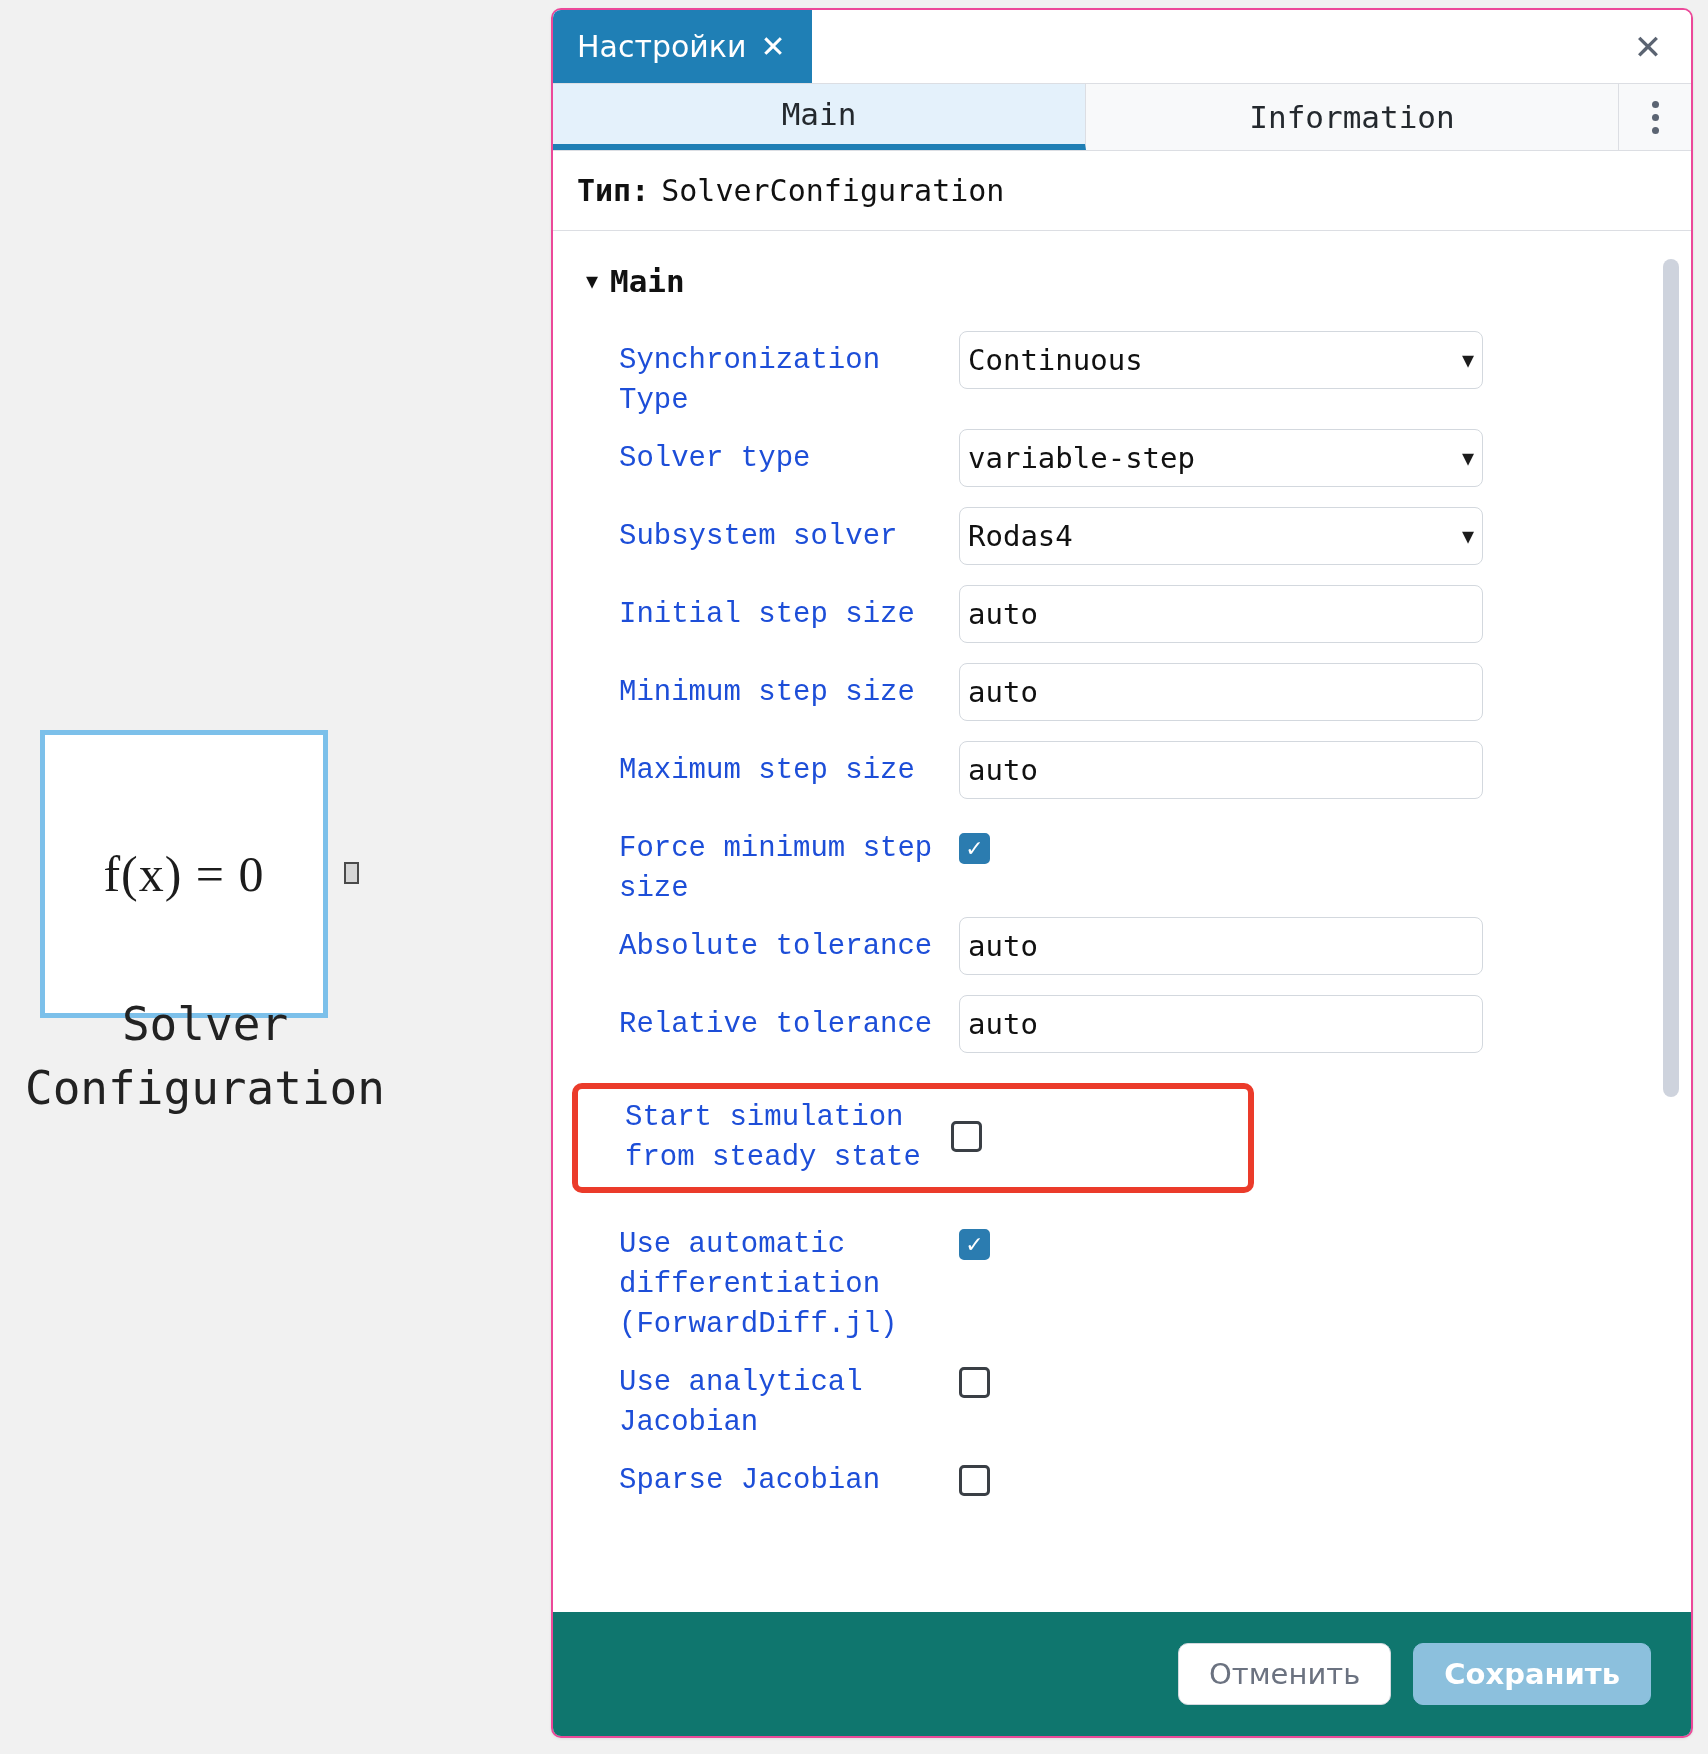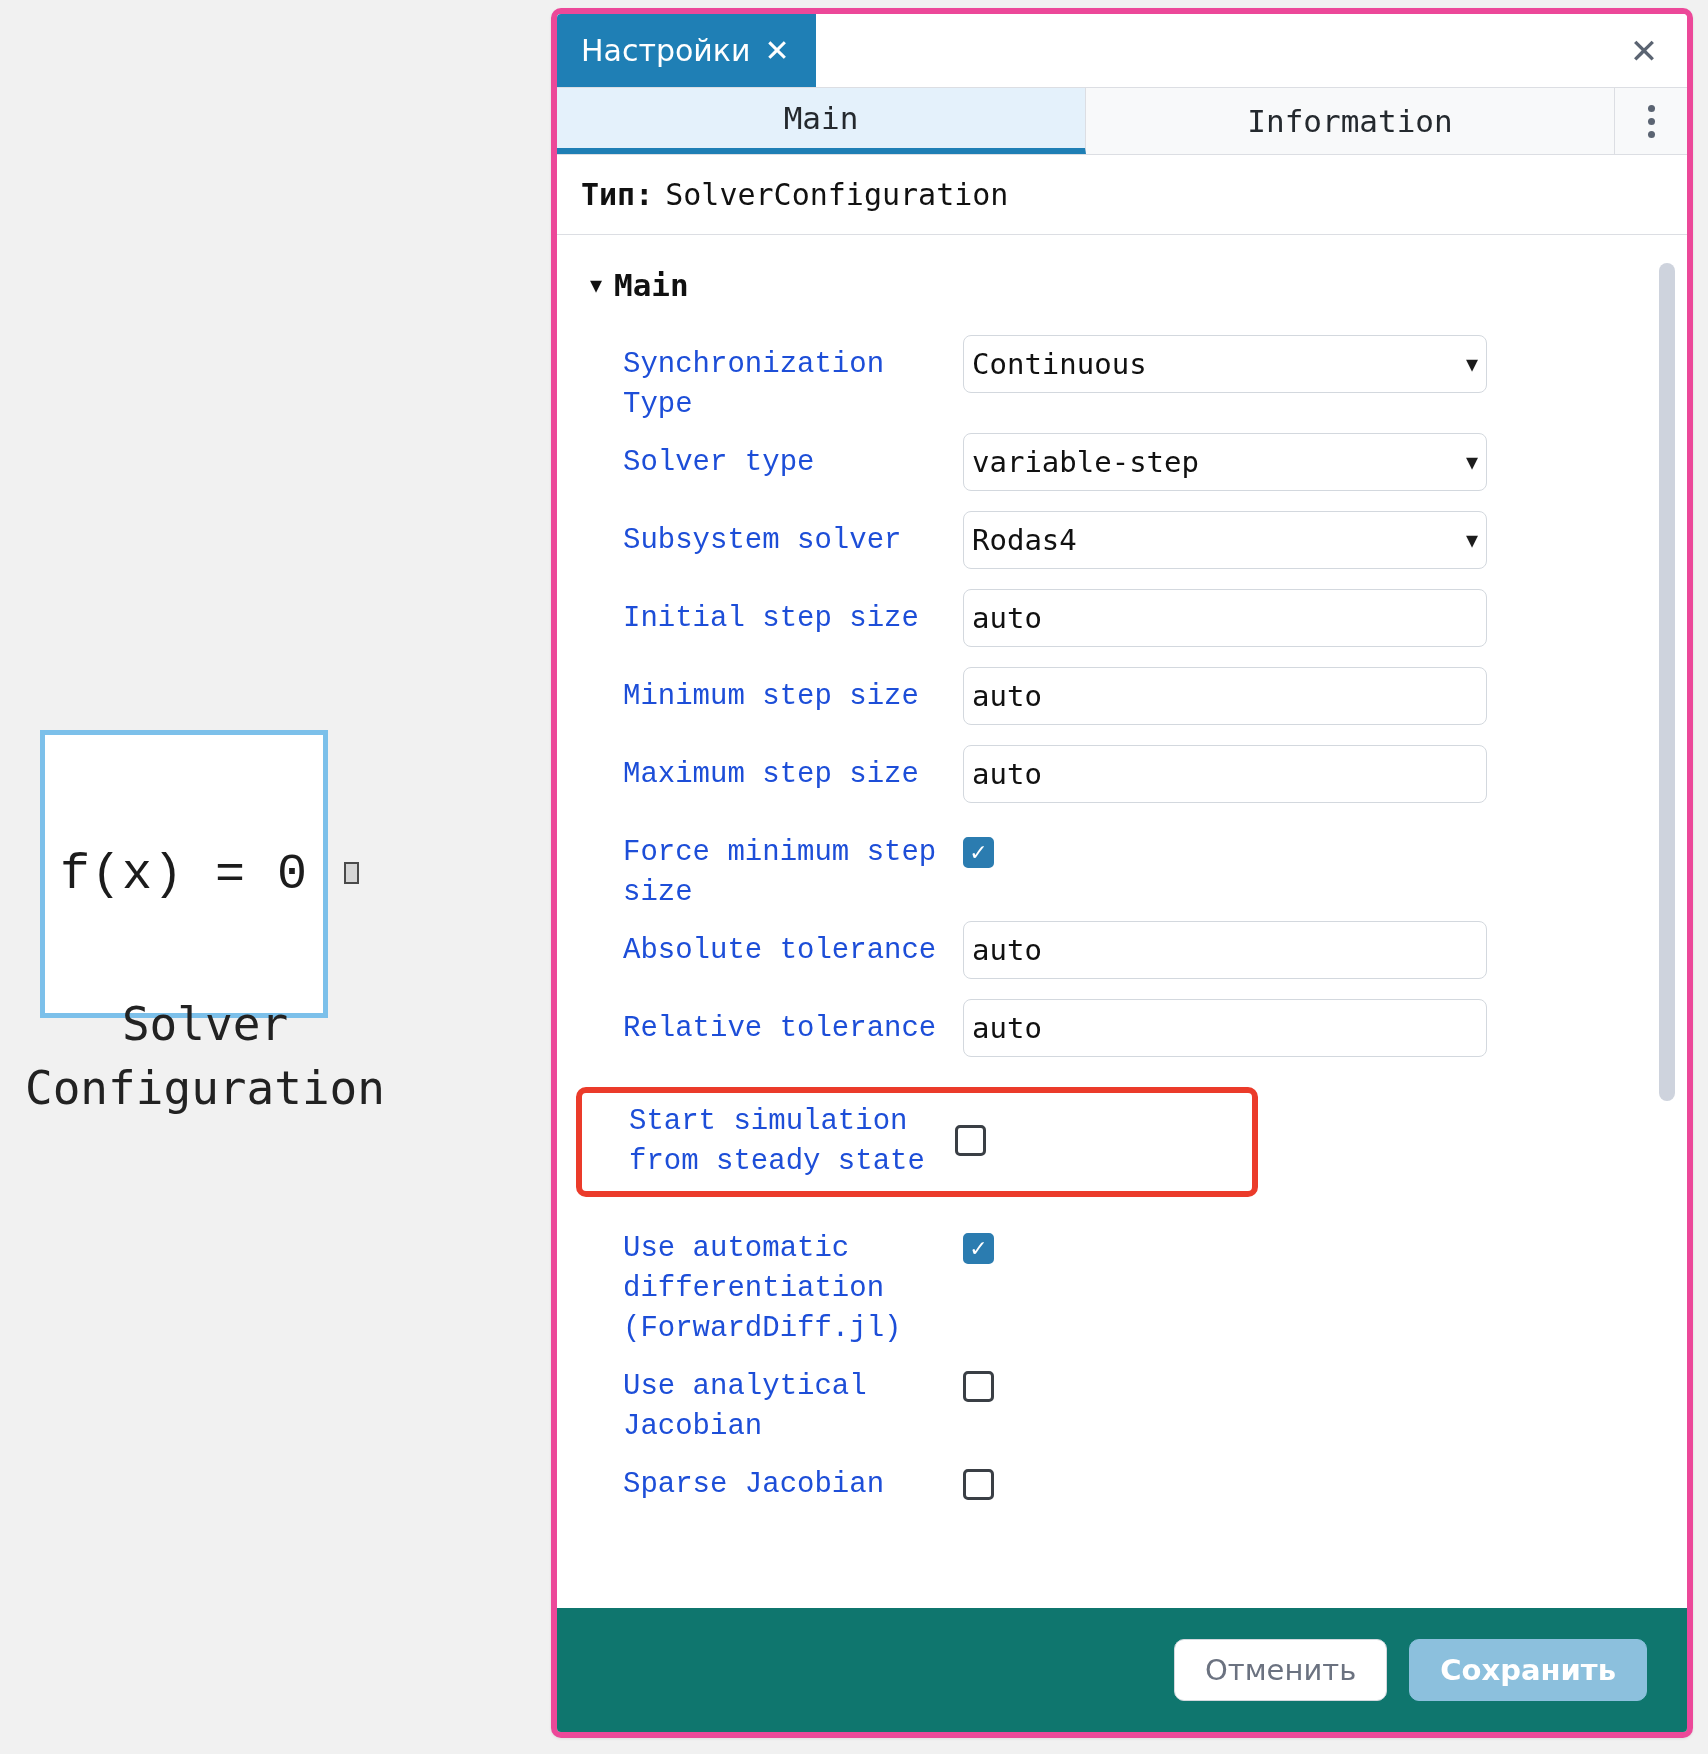--- a/index.html
+++ b/index.html
@@ -33,21 +33,21 @@
     width: 288px;
     height: 288px;
     background: #ffffff;
     border: 5px solid #7cc0ea;
     box-sizing: border-box;
     display: flex;
     align-items: center;
     justify-content: center;
   }
   #block-eq {
-    font-family: Liberation Mono, monospace;
+    font-family: Liberation Serif, serif;
     font-size: 50px;
     color: #1c1c1c;
     letter-spacing: 1px;
     white-space: nowrap;
   }
   #block-port {
     position: absolute;
     left: 344px;
     top: 862px;
     width: 15px;
@@ -69,21 +69,21 @@
   }
 
   
   #panel {
     position: absolute;
     left: 551px;
     top: 8px;
     width: 1142px;
     height: 1730px;
     background: #ffffff;
-    border: 6px solid #ec4899;
+    border: 2px solid #ec4899;
     border-radius: 10px;
     box-sizing: border-box;
     display: flex;
     flex-direction: column;
     overflow: hidden;
     box-shadow: 0 1px 3px rgba(0,0,0,0.08);
   }
 
   
   #window-tabstrip {

